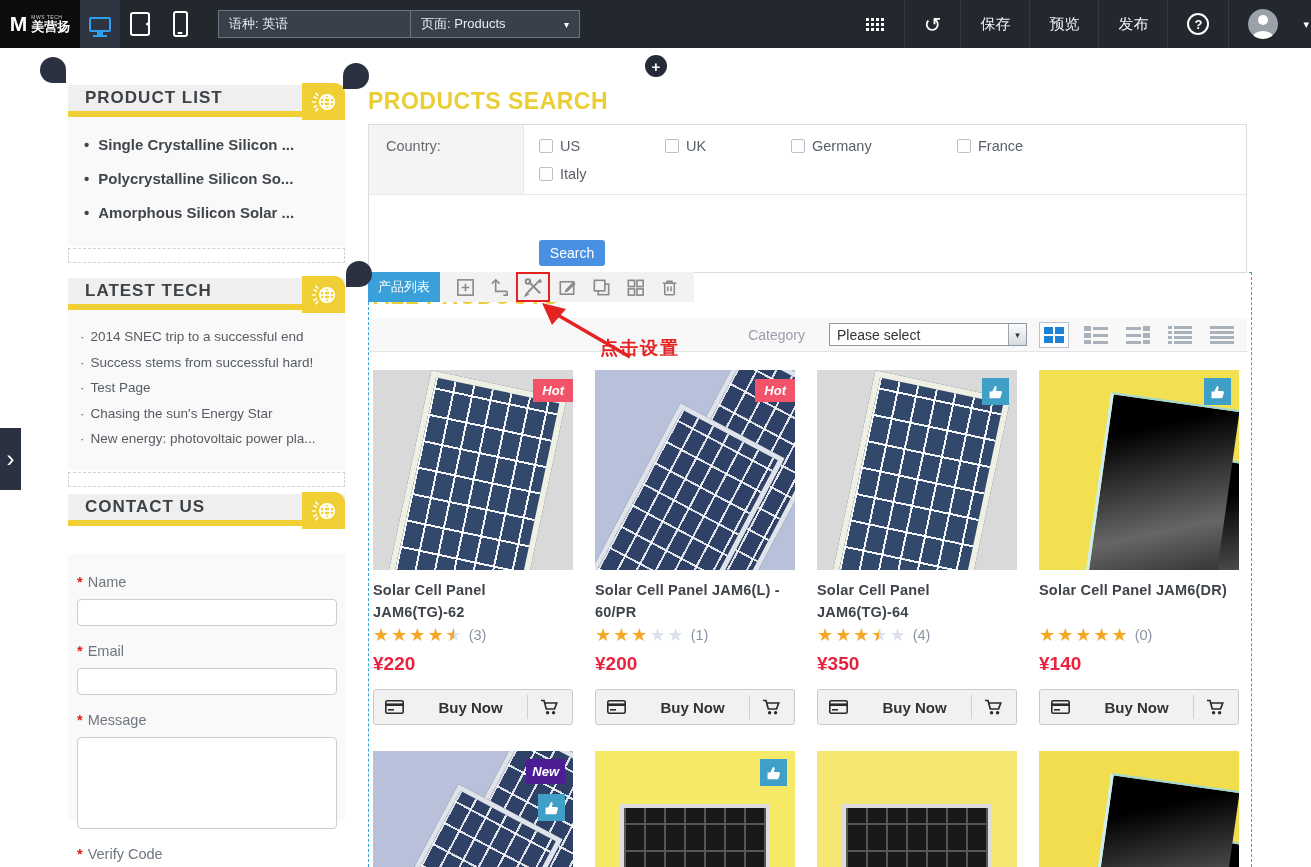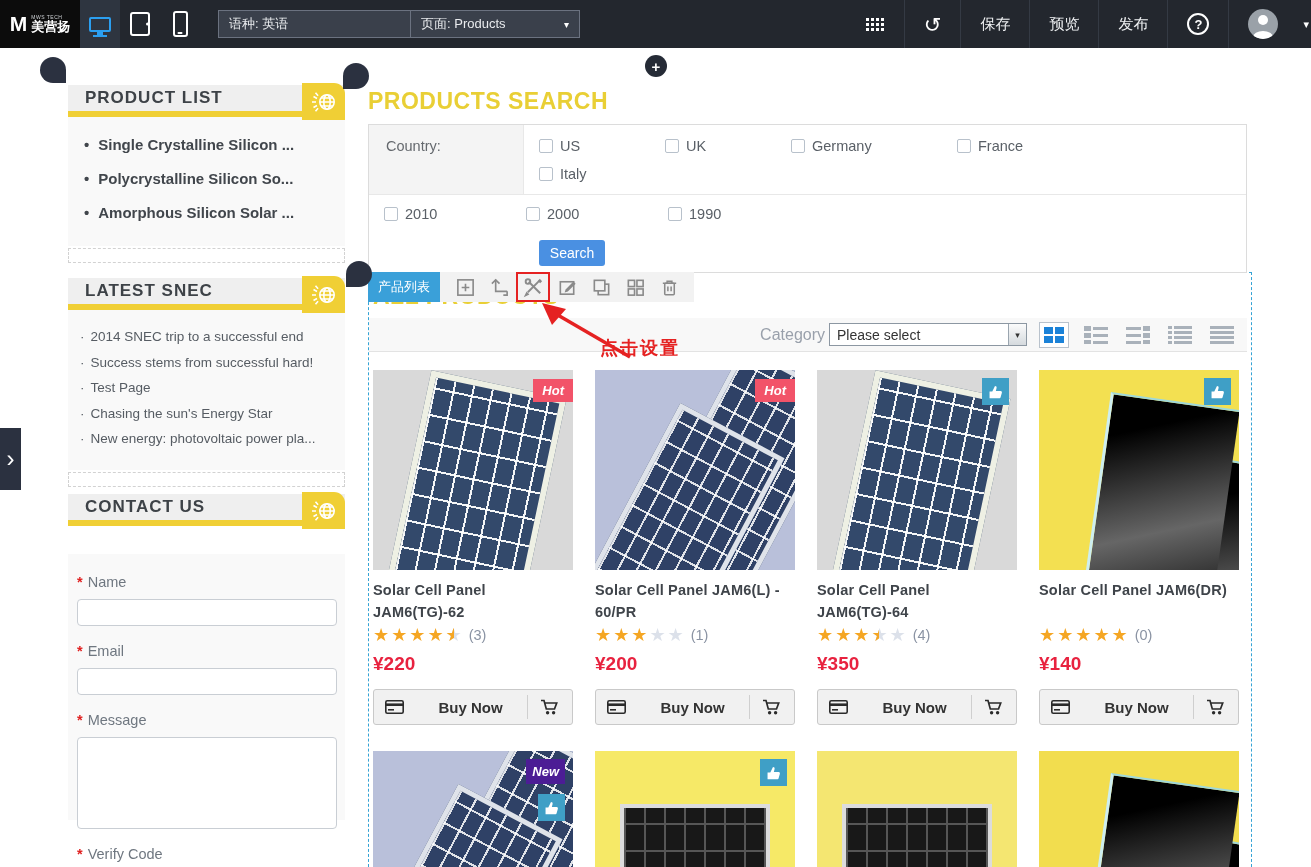--- a/index.html
+++ b/index.html
@@ -85,21 +85,21 @@
   .etoolbar{position:absolute;left:368px;top:272px;height:30px;display:flex;z-index:10}
   .etab{width:72px;height:30px;background:#3aa0d9;color:#fff;font-size:13px;display:flex;align-items:center;justify-content:center;cursor:pointer}
   .ebar{display:flex;align-items:center;background:#f2f2f2;padding:0 8px;height:30px}
   .tool{width:34px;height:30px;display:flex;align-items:center;justify-content:center;border:2px solid transparent;cursor:pointer}
   .tool.red{border-color:#e52222}
   .allhd{left:373px;top:283px;z-index:2}
   .anno-txt{position:absolute;left:600px;top:336px;color:#e52222;font-weight:bold;font-size:18px;letter-spacing:2px;z-index:11}
   .anno-arrow{position:absolute;left:538px;top:301px;z-index:11}
   
   .catbar{position:absolute;left:369px;top:318px;width:878px;height:34px;background:#f8f8f8;border-bottom:1px solid #e3e3e3;display:flex;align-items:center;justify-content:flex-end;padding-right:10px;z-index:2}
-  .catlbl{color:#99a0ab;font-size:16px;margin-right:4px}
+  .catlbl{color:#99a0ab;font-size:14px;margin-right:24px}
   .ddl{width:198px;height:23px;border:1px solid #8c97a2;background:#fff;display:flex;align-items:center;cursor:pointer}
   .ddl .val{flex:1;font-size:14px;color:#333;padding-left:7px}
   .ddl .dbtn{width:18px;height:100%;border-left:1px solid #9aa5af;background:linear-gradient(#fbfbfb,#d5dade);display:flex;align-items:center;justify-content:center;font-size:9px;color:#333}
   .vico{width:30px;height:26px;margin-left:12px;display:flex;align-items:center;justify-content:center;cursor:pointer}
   .vico.active{border:1px solid #b9c2cc;background:#fff}
   
   .pgrid{position:absolute;left:373px;top:370px;width:874px;display:grid;grid-template-columns:repeat(4,200px);column-gap:22px;row-gap:26px;z-index:2}
   .pcard{width:200px}
   .pimg{position:relative;width:200px;height:200px;overflow:hidden}
   .pimg.cut{height:119px}
@@ -228,21 +228,21 @@
       <li>
         <span class="blt">•</span>
         <span>Amorphous Silicon Solar ...</span>
       </li>
     </ul>
 </div>
 <div class="gapbox" style="top:248px"></div>
 
 <div class="widget-hd" style="top:278px">
   <div class="bar">
-      <span>LATEST SNEC</span>
+      <span>LATEST TECH</span>
     </div>
   <div class="ybar"></div>
   <div class="badge">
     <svg width="26" height="24" viewBox="0 0 26 24">
         <g stroke="#fff" stroke-width="1.6" fill="none">
       <circle cx="16" cy="12" r="7.2"></circle>
           <ellipse cx="16" cy="12" rx="3.2" ry="7.2"></ellipse>
       <path d="M9 12h14M10.5 8h11M10.5 16h11"></path>
       <path d="M1 12h4M2.5 6.5l3.5 2M2.5 17.5l3.5-2M4.5 2.8l2.6 3M4.5 21.2l2.6-3"></path>
         </g>
@@ -327,34 +327,20 @@
             <span class="cb"></span>
             <span>France</span>
           </label>
           <label class="opt">
             <span class="cb"></span>
             <span>Italy</span>
           </label>
         </div>
       </div>
       <div class="frow r2">
-        <div class="fopts">
-          <label class="opt">
-            <span class="cb"></span>
-            <span>2010</span>
-          </label>
-          <label class="opt">
-            <span class="cb"></span>
-            <span>2000</span>
-          </label>
-          <label class="opt">
-            <span class="cb"></span>
-            <span>1990</span>
-          </label>
-        </div>
       </div>
     </div>
   <div class="btnrow">
     <button class="searchbtn">Search</button>
   </div>
 </div>
 
 <div class="selbox"></div>
 
 <div class="ptitle allhd">ALL PRODUCTS</div>

